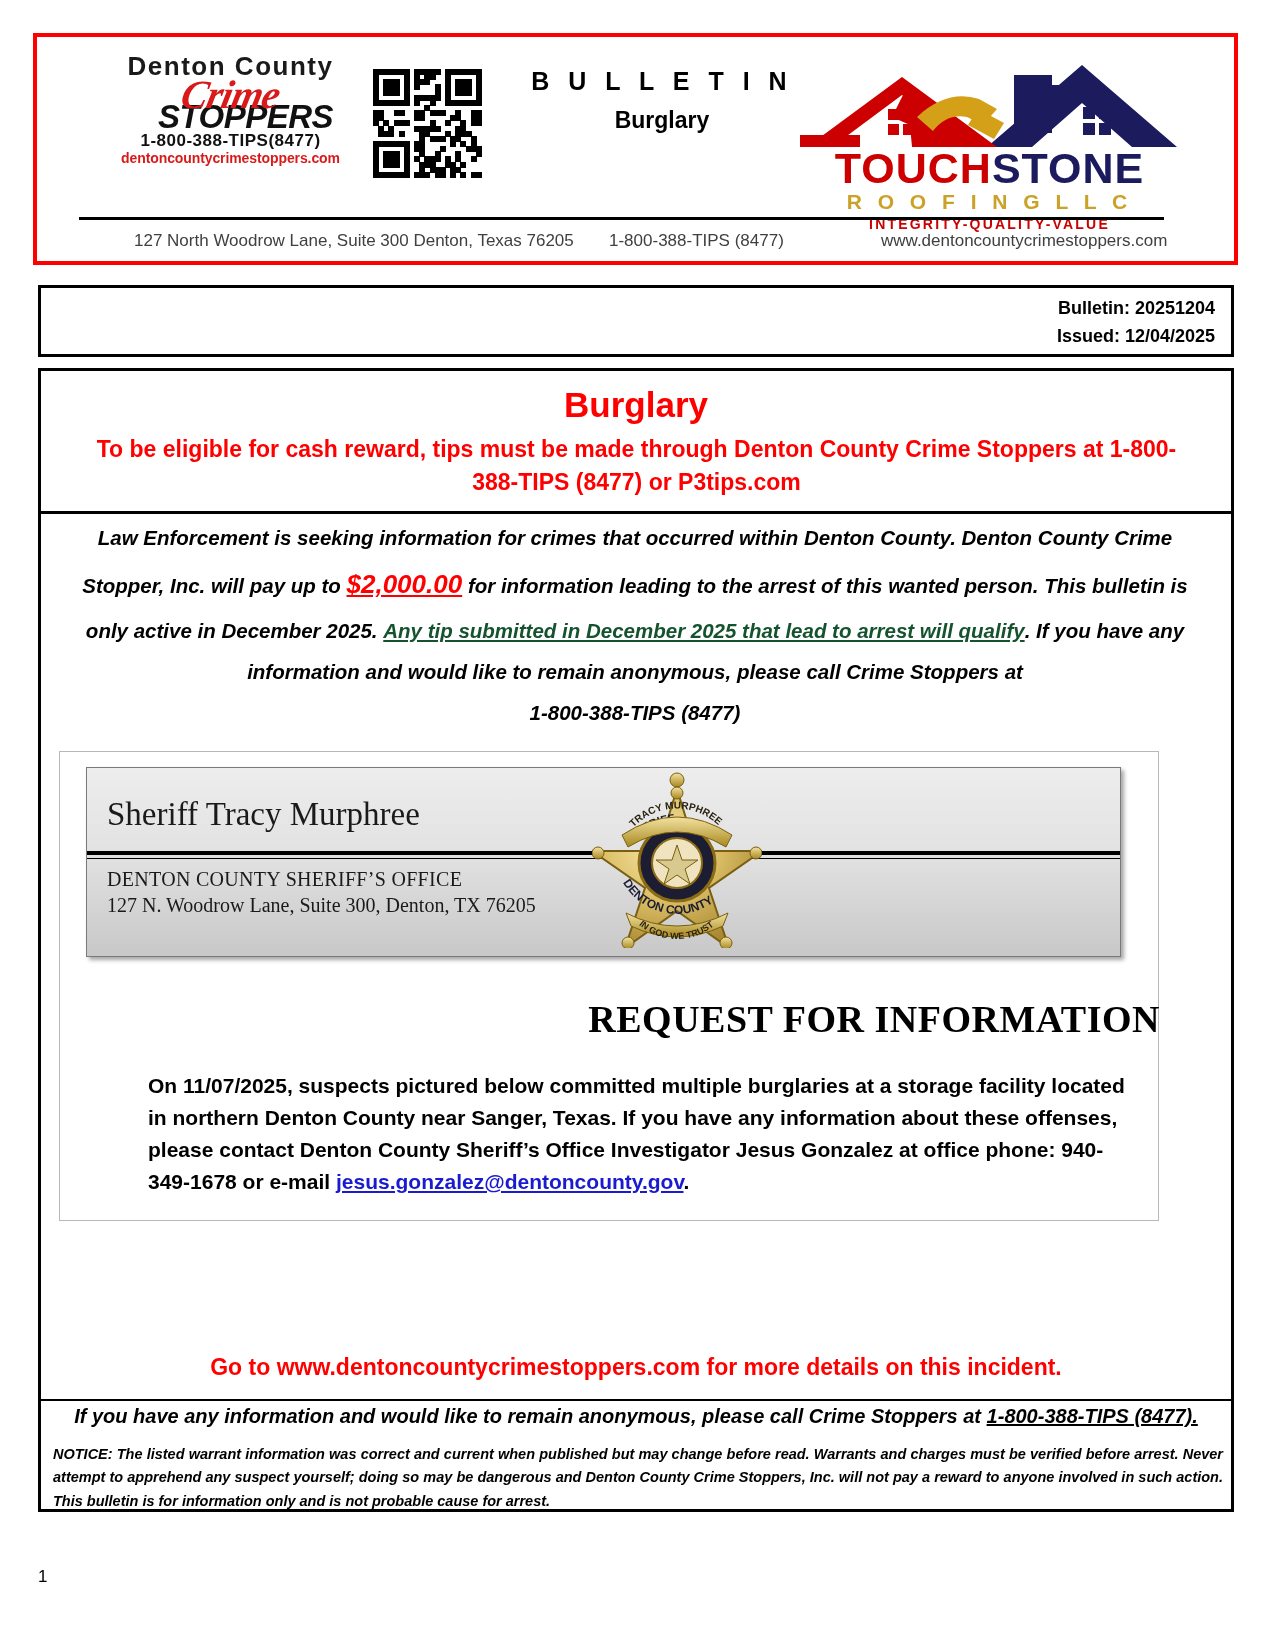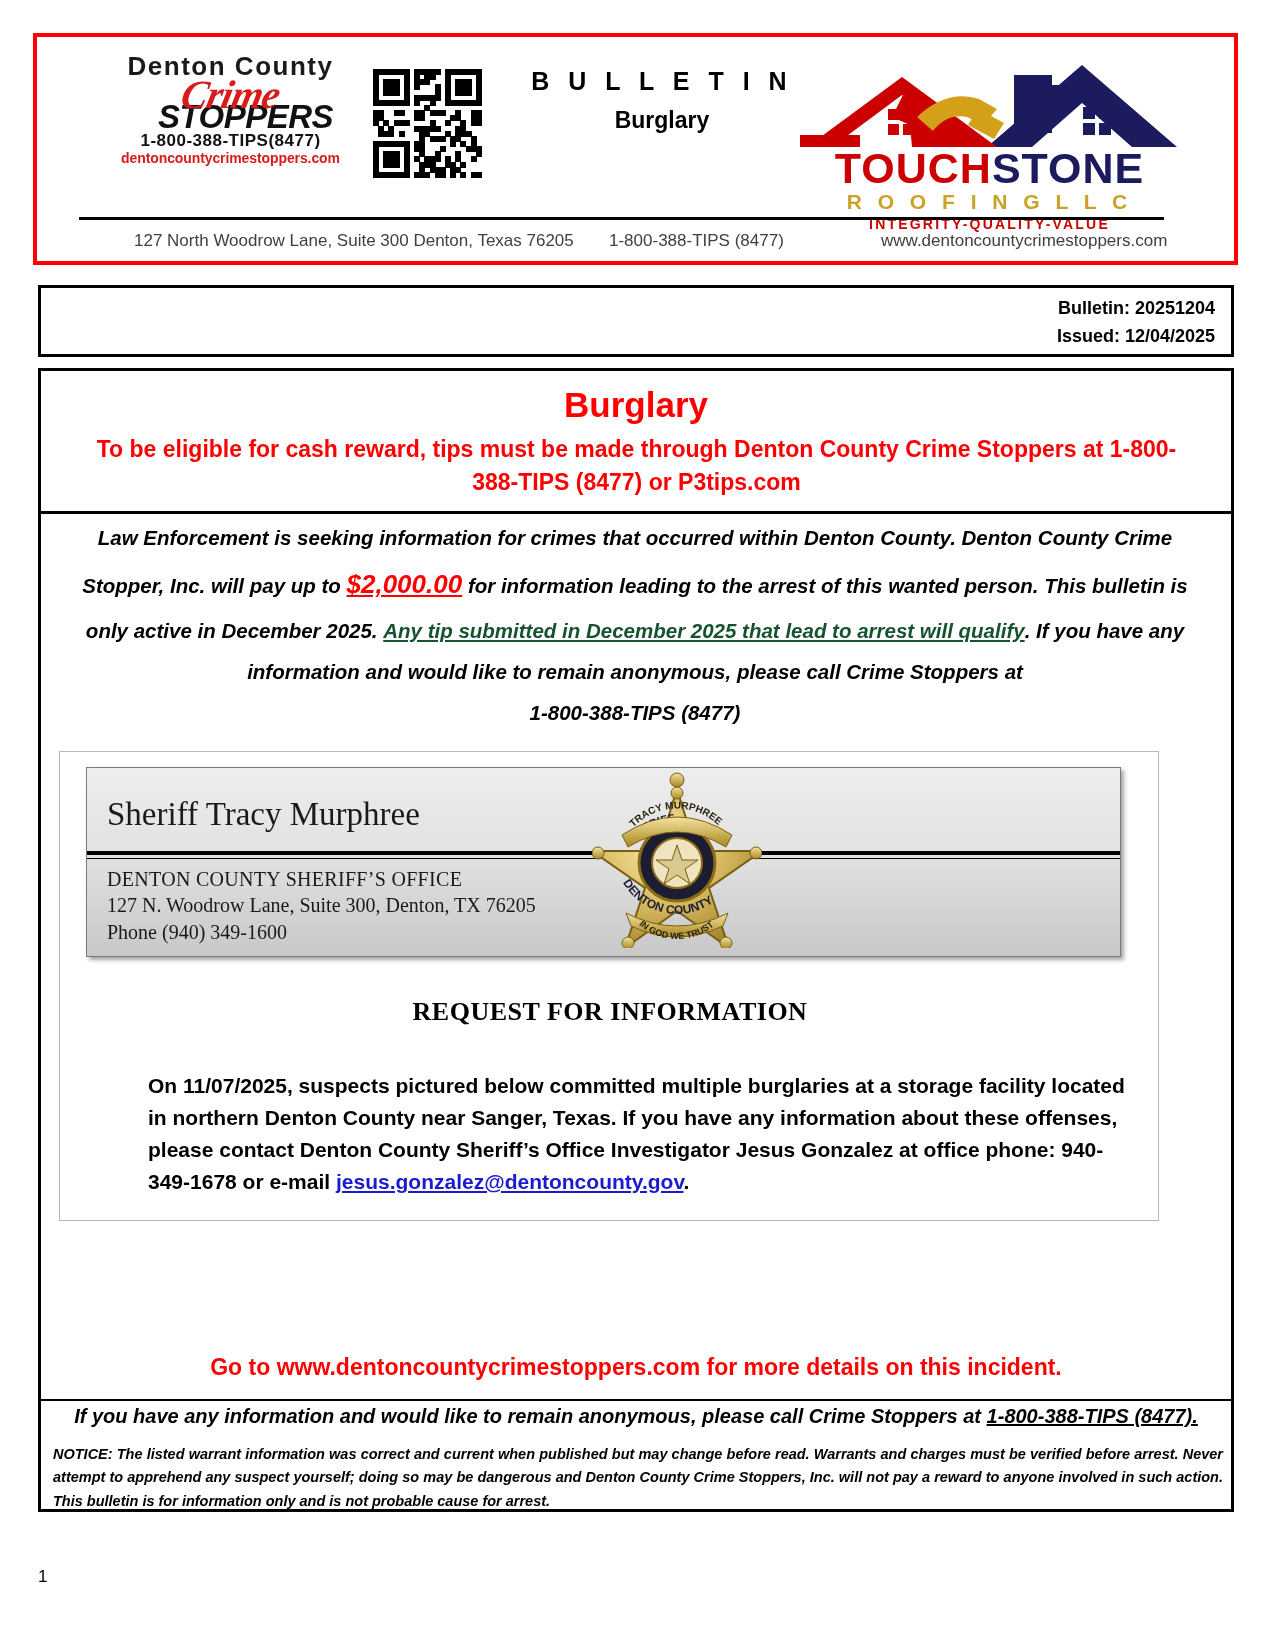--- a/index.html
+++ b/index.html
@@ -343,23 +343,23 @@
     top: -5px;
     width: 170px;
     height: 185px;
   }
 
   .rfi-title {
     position: absolute;
     left: 0;
     top: 245px;
     width: 1100px;
-    text-align: center;
+    text-align: right;
     font-family: "Liberation Serif", serif;
-    font-size: 26px;
+    font-size: 38px;
     font-weight: 700;
     letter-spacing: 0.5px;
     color: #000;
   }
   .rfi-body {
     position: absolute;
     left: 88px;
     top: 318px;
     width: 985px;
     font-size: 21px;
@@ -730,21 +730,20 @@
 
     <div class="flyer">
 
       <div class="letterhead">
         <div class="letterhead-name">Sheriff Tracy Murphree</div>
         <div class="letterhead-bar"></div>
         <div class="letterhead-bar2"></div>
         <div class="letterhead-addr">
           <div class="ofc">DENTON COUNTY SHERIFF’S OFFICE</div>
           <div>127 N. Woodrow Lane, Suite 300, Denton, TX  76205</div>
-          <div>Phone (940) 349-1600</div>
         </div>
 
         <div class="badge">
           <svg width="170" height="185" viewBox="0 0 170 185">
             <defs>
               <radialGradient id="gold" cx="40%" cy="35%" r="75%">
                 <stop offset="0%" stop-color="#f7e7a8"></stop>
                 <stop offset="45%" stop-color="#dcc068"></stop>
                 <stop offset="100%" stop-color="#9d7d27"></stop>
               </radialGradient>

